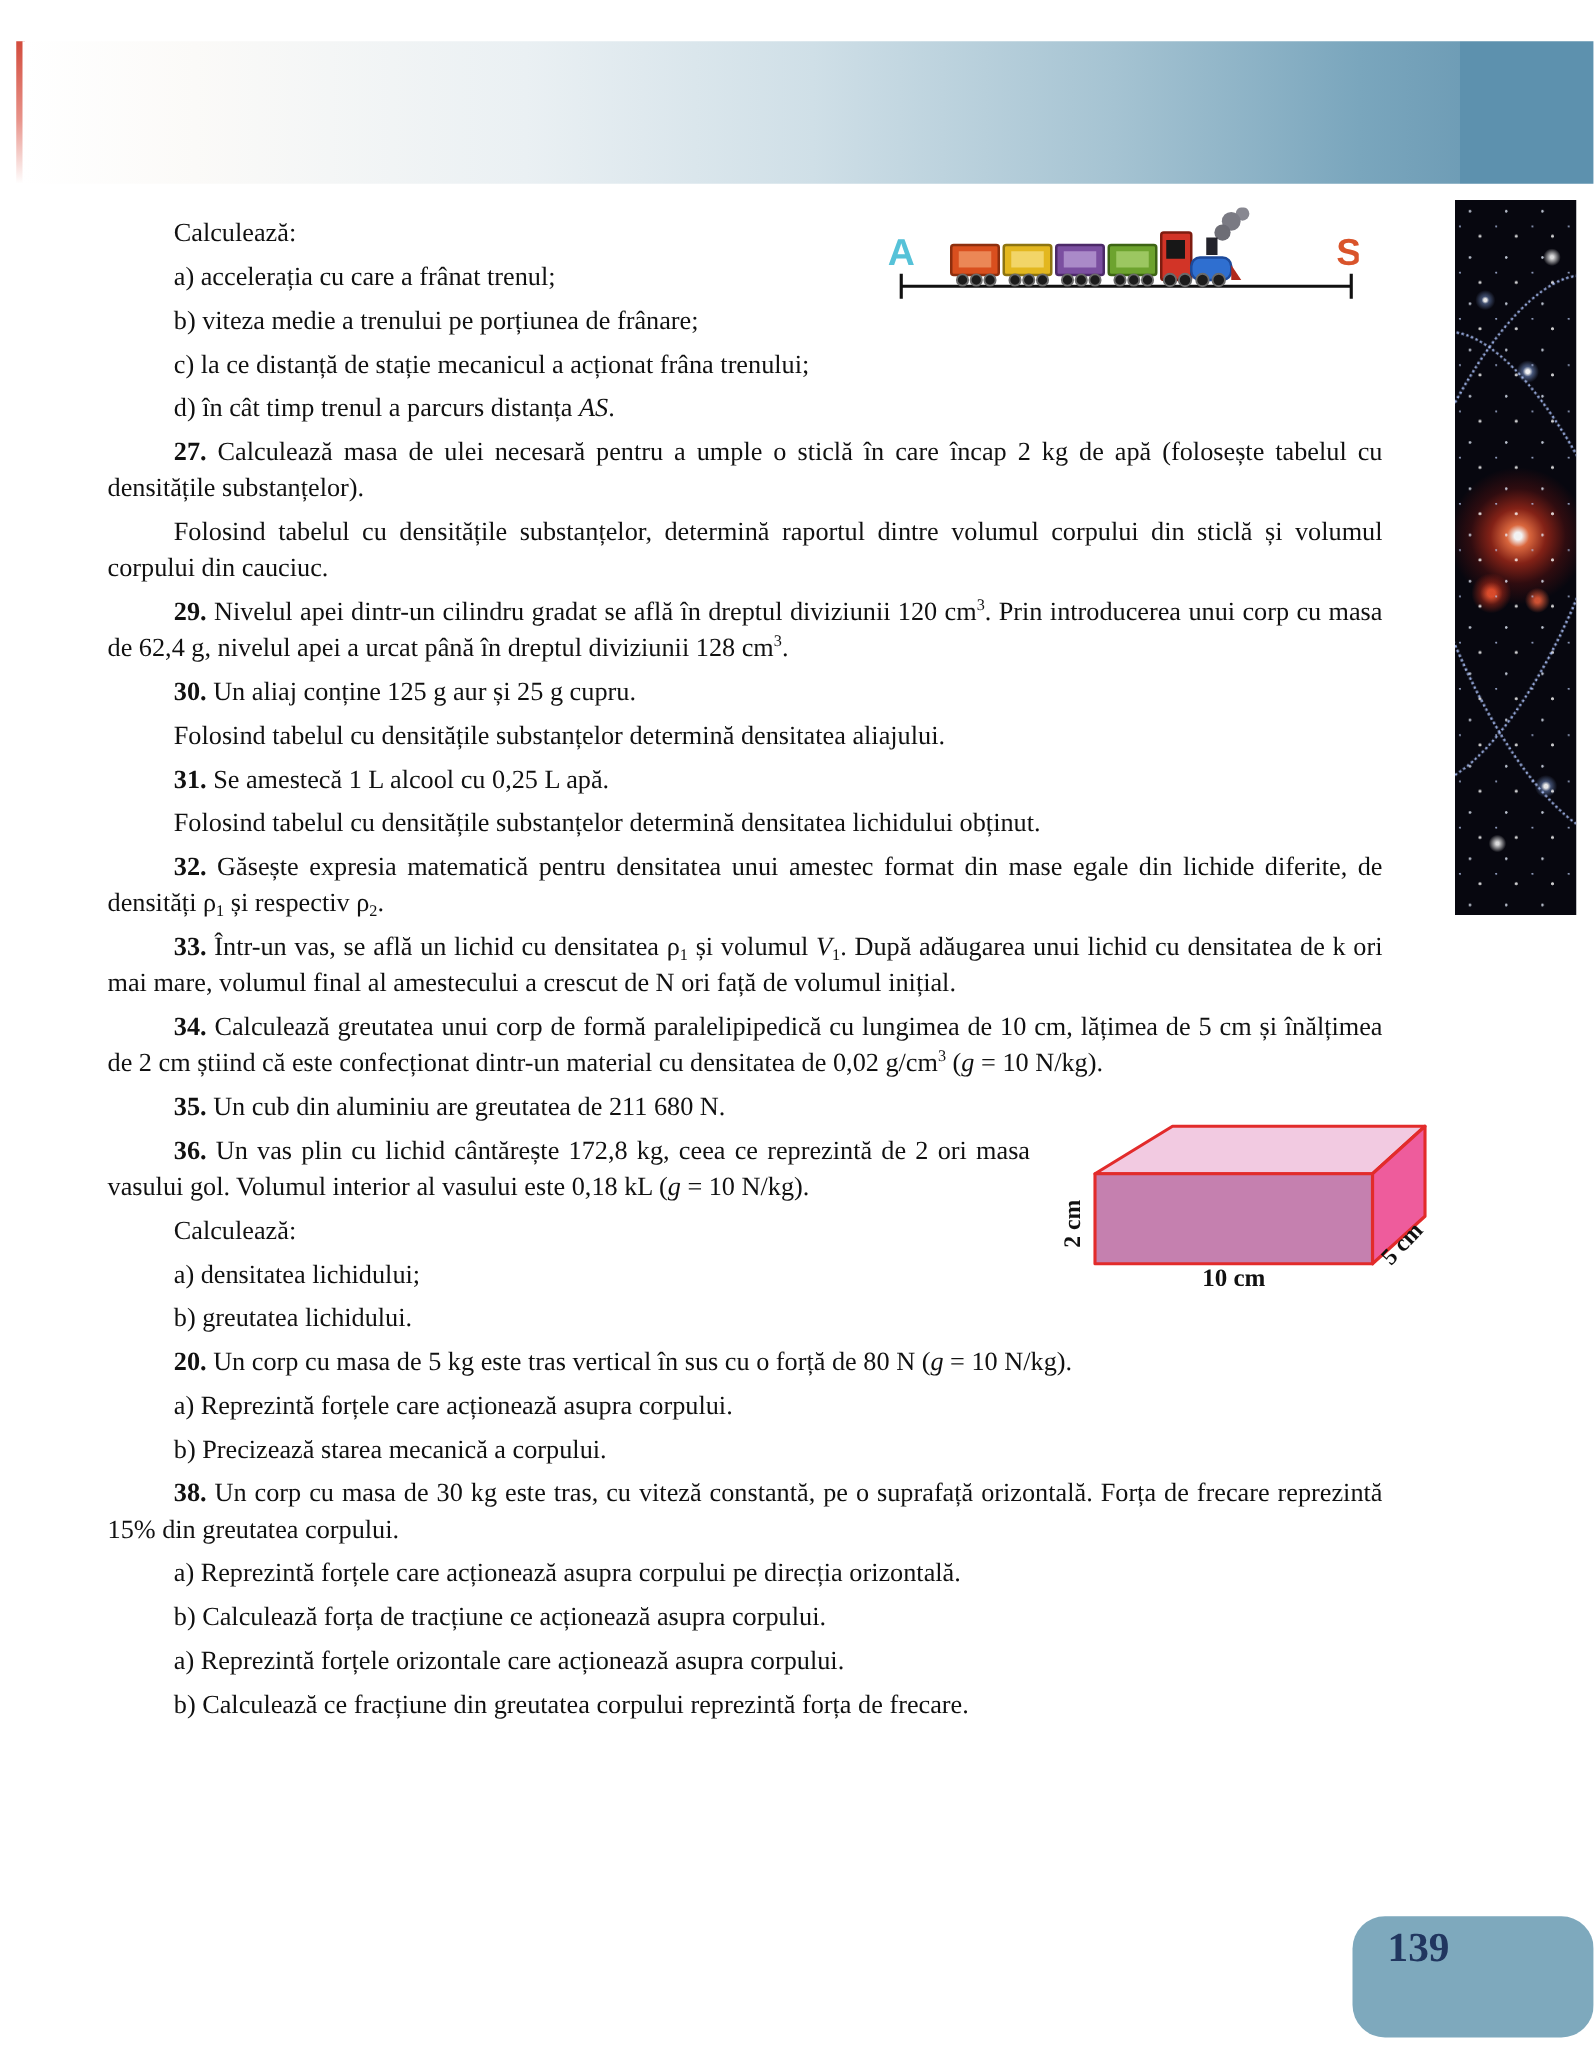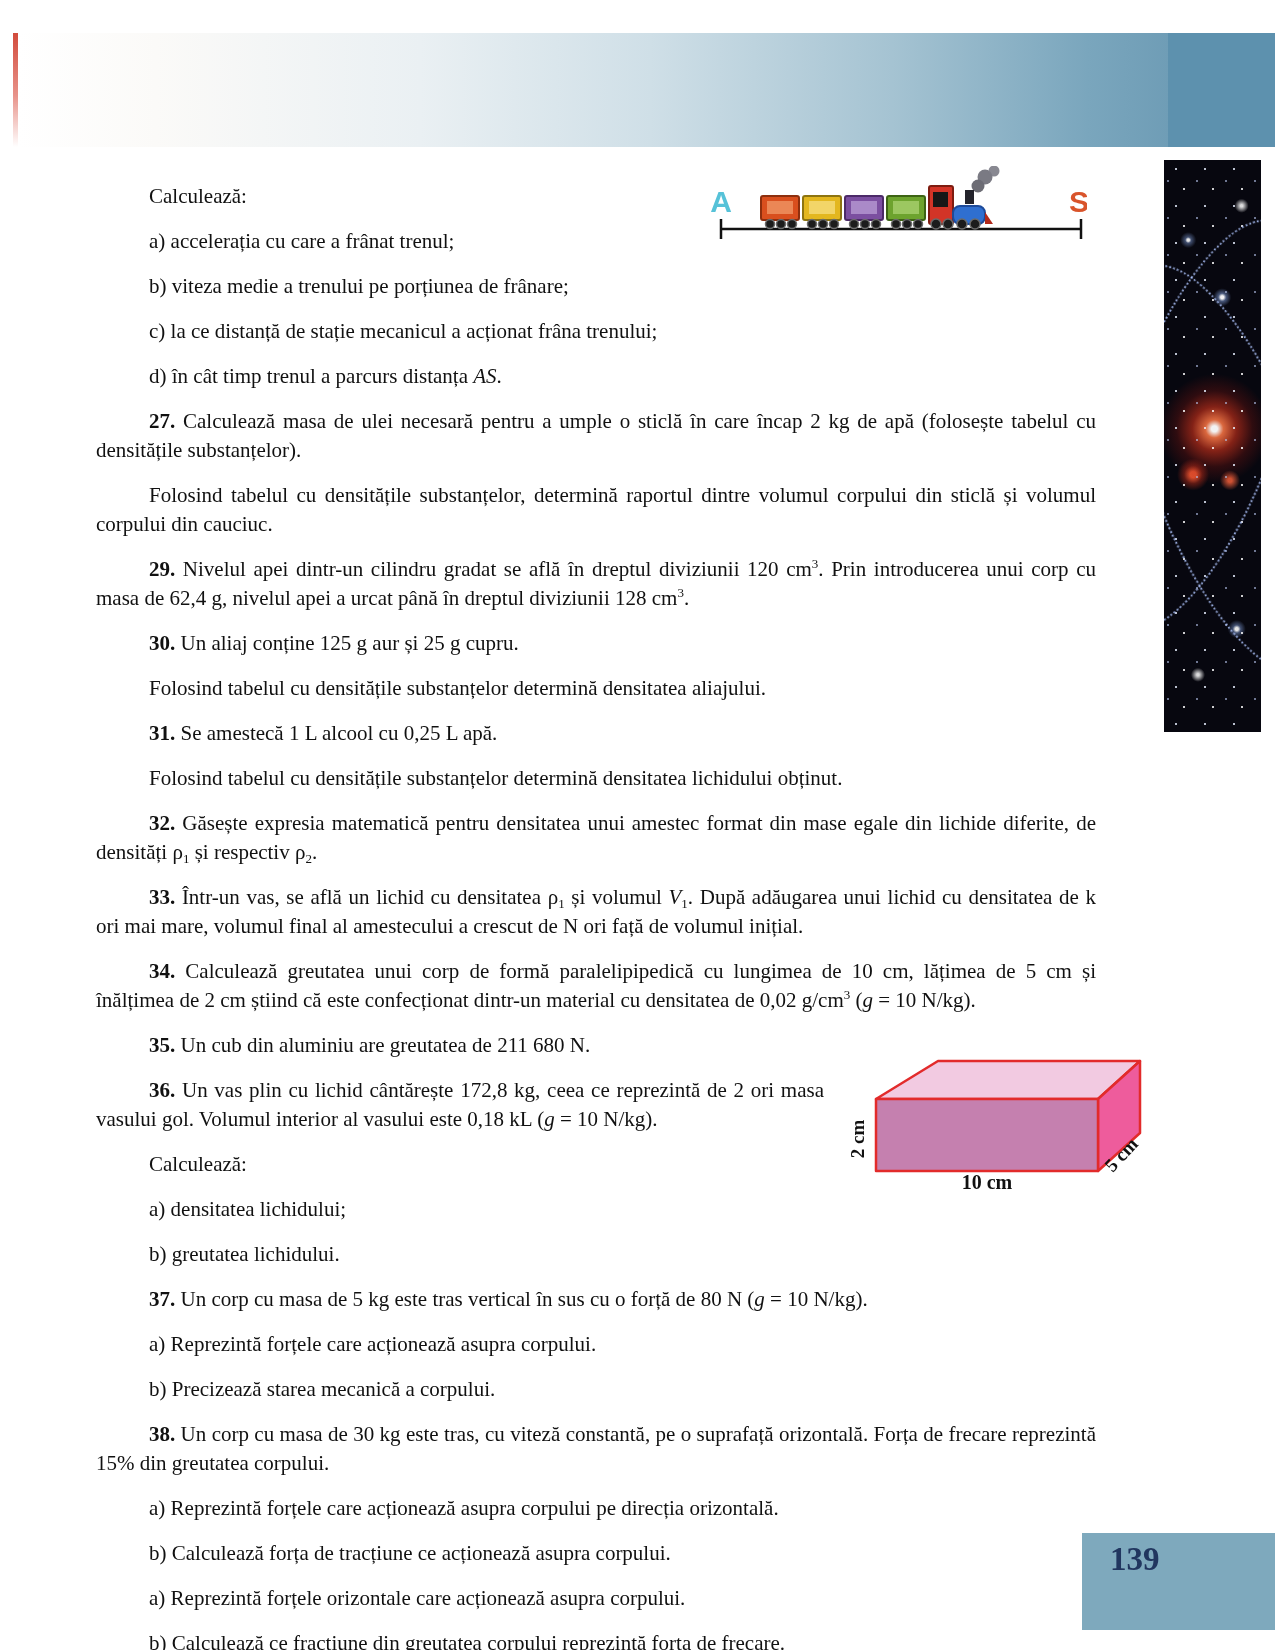--- a/index.html
+++ b/index.html
@@ -32,32 +32,32 @@
         radial-gradient(1px 1px at 4px 21px, #b8c8f0 60%, transparent 100%),
         radial-gradient(1.5px 1.5px at 20px 29px, #ffffff 60%, transparent 100%);
       background-size:29px 37px;opacity:.8;}
   .orbit{position:absolute;border:2px dotted rgba(175,198,255,.85);border-radius:50%;filter:blur(.4px);}
   .orbit-1{width:150px;height:430px;left:-40px;top:48px;transform:rotate(20deg);}
   .orbit-2{width:150px;height:430px;left:-14px;top:92px;transform:rotate(-21deg);}
 
   
   .flow{position:absolute;left:80px;top:166px;width:1032px;
       font-size:21px;line-height:29px;text-align:justify;}
-  p.para{margin:16px;text-indent:53px;}
+  p.para{margin:6px;text-indent:53px;}
   .b{font-weight:bold;}
   .i{font-style:italic;}
   .sup{position:relative;top:-8px;font-size:13px;line-height:0;}
   .sub{position:relative;top:4px;font-size:13px;line-height:0;}
 
   
   .fig-train{float:right;width:396px;height:74px;margin:0 25px 2px 16px;}
   .fig-box{float:right;width:300px;height:140px;margin:18px -30px 6px 18px;}
 
   
-  .page-num-box{position:absolute;left:1082px;top:1533px;width:193px;height:97px;background:#7ea9bd;}
+  .page-num-box{position:absolute;left:1082px;top:1533px;width:193px;height:97px;background:#7ea9bd;border-radius:26px;}
   .page-num{position:absolute;left:28px;top:8px;font-weight:bold;font-size:33px;color:#21365f;}
 </style>
 </head>
 <body>
 
 <div id="page">
 
   <div class="header-accent-red"></div>
   <div class="header-band"></div>
   <div class="header-band-dark"></div>
@@ -155,21 +155,21 @@
         <text x="284" y="110" transform="rotate(-47 284 110)" text-anchor="middle" font-family="Liberation Serif, serif" font-weight="bold" font-size="19" fill="#111">5 cm</text>
       </svg>
     </div>
 
     <div>
         <p class="para"><span class="b">35.</span><span> Un cub din aluminiu are greutatea de 211 680 N.</span></p>
         <p class="para"><span class="b">36.</span><span> Un vas plin cu lichid cântărește 172,8 kg, ceea ce reprezintă de 2 ori masa vasului gol. Volumul interior al vasului este 0,18 kL (</span><span class="i">g</span><span> = 10 N/kg).</span></p>
         <p class="para"><span>Calculează:</span></p>
         <p class="para"><span>a) densitatea lichidului;</span></p>
         <p class="para"><span>b) greutatea lichidului.</span></p>
-        <p class="para"><span class="b">37.</span><span> Un corp cu masa de 5 kg este tras vertical în sus cu o forță de 80 N (</span><span class="i">g</span><span> = 10 N/kg).</span></p>
+        <p class="para"><span class="b">20.</span><span> Un corp cu masa de 5 kg este tras vertical în sus cu o forță de 80 N (</span><span class="i">g</span><span> = 10 N/kg).</span></p>
         <p class="para"><span>a) Reprezintă forțele care acționează asupra corpului.</span></p>
         <p class="para"><span>b) Precizează starea mecanică a corpului.</span></p>
         <p class="para"><span class="b">38.</span><span> Un corp cu masa de 30 kg este tras, cu viteză constantă, pe o suprafață orizontală. Forța de frecare reprezintă 15% din greutatea corpului.</span></p>
         <p class="para"><span>a) Reprezintă forțele care acționează asupra corpului pe direcția orizontală.</span></p>
         <p class="para"><span>b) Calculează forța de tracțiune ce acționează asupra corpului.</span></p>
         <p class="para"><span>a) Reprezintă forțele orizontale care acționează asupra corpului.</span></p>
         <p class="para"><span>b) Calculează ce fracțiune din greutatea corpului reprezintă forța de frecare.</span></p>
       </div>
   </div>
 

